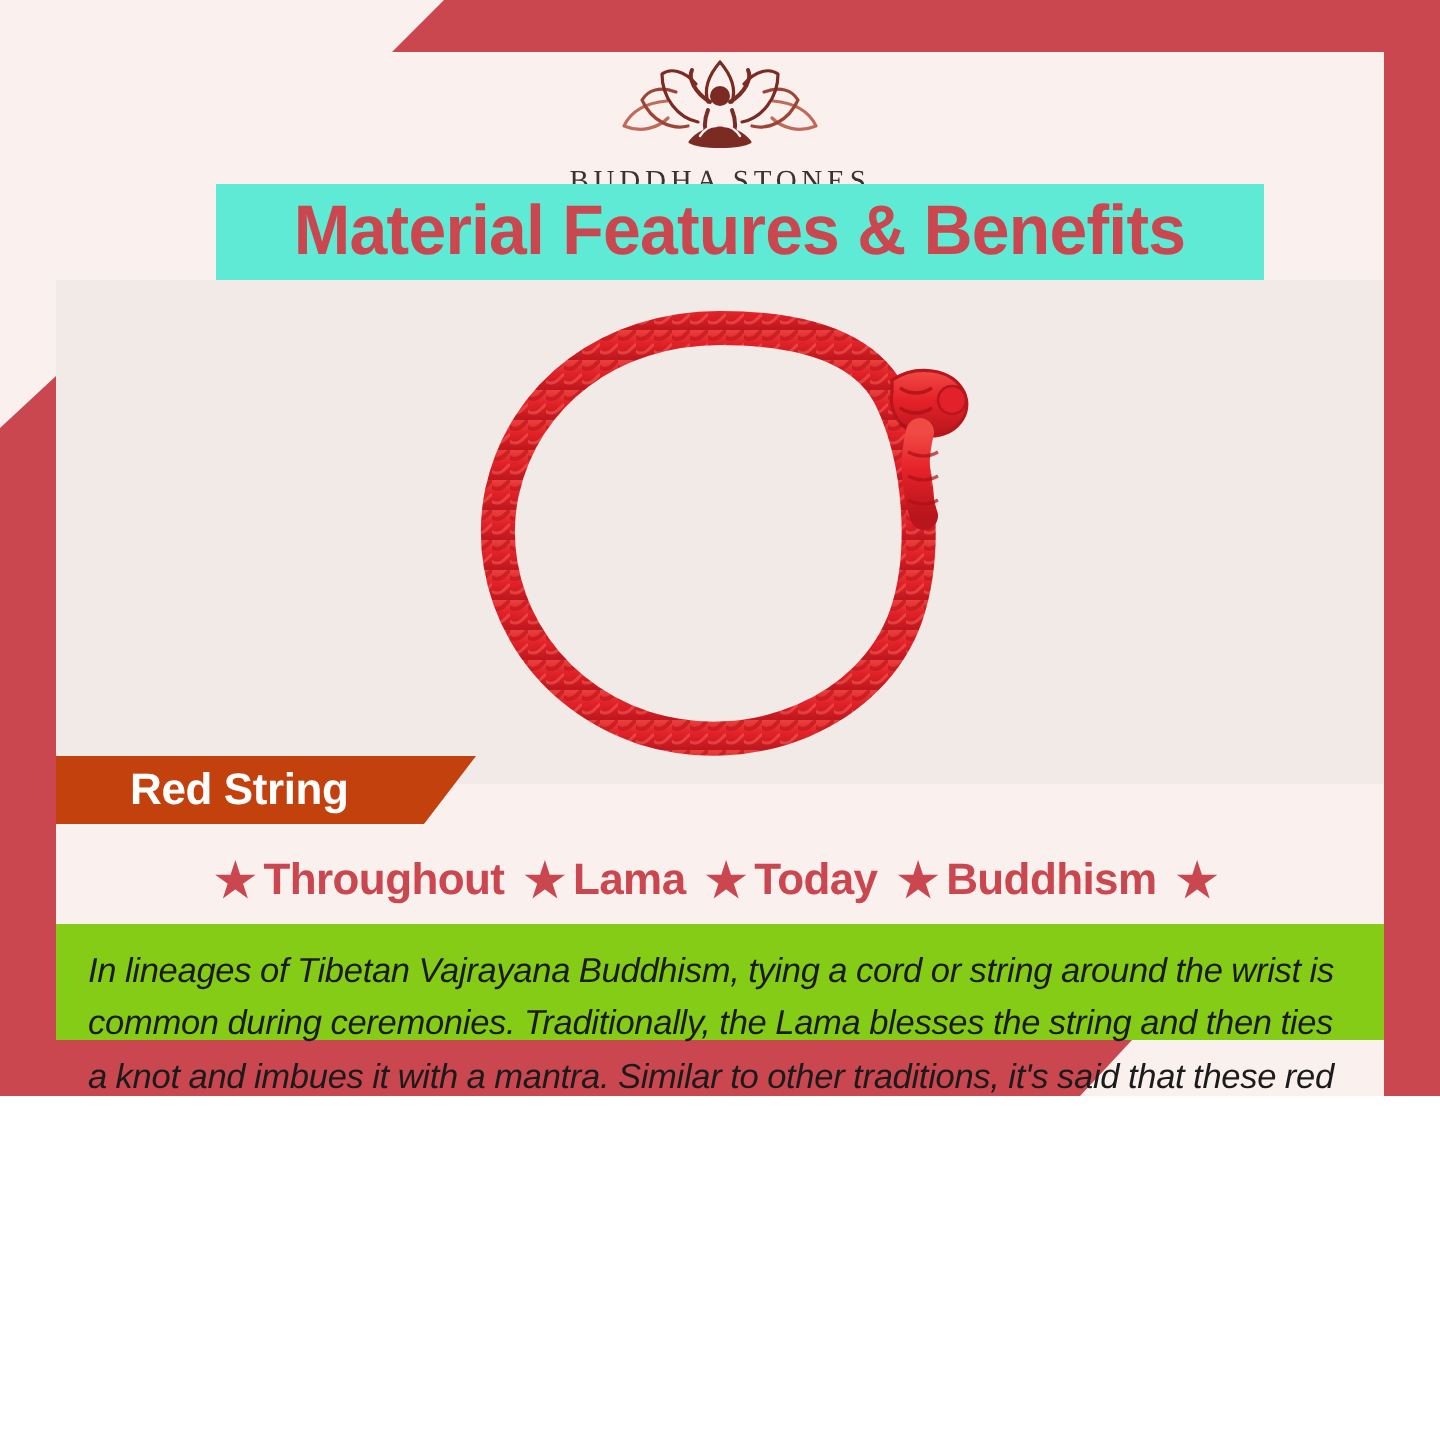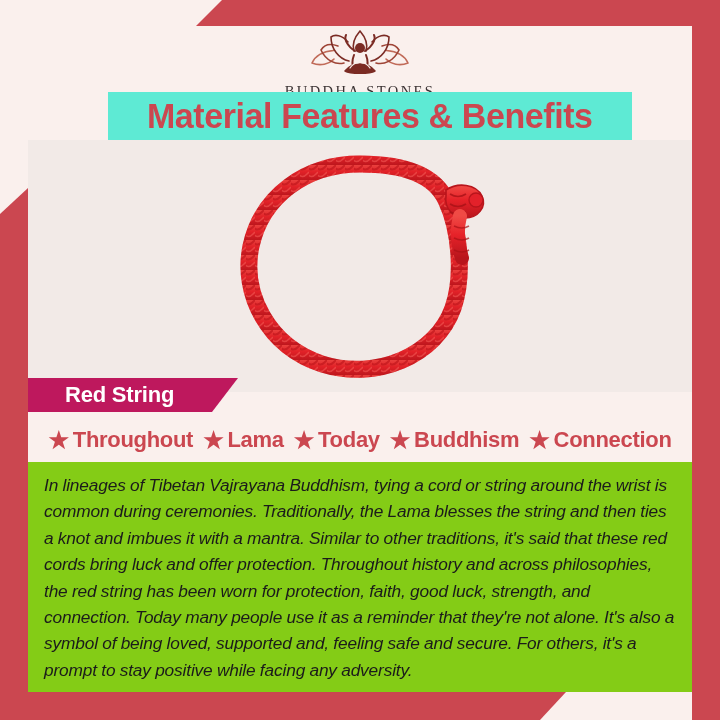--- a/index.html
+++ b/index.html
@@ -5,21 +5,21 @@
   * { margin:0; padding:0; box-sizing:border-box; }
 
   html, body {
     width:720px; height:720px;
     overflow:hidden;
     font-family:"Liberation Sans", sans-serif;
   }
 
   #page {
     position:relative;
-    width:720px; height:720px;
+    width:720px; height:548px;
     background:#FAF0ED;
     overflow:hidden;
   }
 
   
   .band { position:absolute; background:#CB4750; }
 
   
   #band-top {
     top:0; left:196px; width:524px; height:26px;
@@ -83,21 +83,21 @@
     position:absolute; left:0; right:0; top:114px; height:252px;
     background:#F2EAE7;
     overflow:hidden;
   }
   #bracelet-svg { position:absolute; left:50%; top:50%; transform:translate(-50%,-50%); }
 
   
   #name-banner {
     position:absolute; left:0; top:352px;
     width:210px; height:34px;
-    background:#be185d;
+    background:#c2410c;
     clip-path: polygon(0 0, 100% 0, calc(100% - 26px) 100%, 0 100%);
     display:flex; align-items:center;
   }
   #name-text {
     color:#FFFFFF;
     font-size:22px;
     font-weight:bold;
     padding-left:37px;
     letter-spacing:-0.2px;
     white-space:nowrap;
@@ -240,21 +240,20 @@
       <span class="feature">
         <span class="star">★</span>
         <span>Today</span>
       </span>
       <span class="feature">
         <span class="star">★</span>
         <span>Buddhism</span>
       </span>
       <span class="feature">
         <span class="star">★</span>
-        <span>Connection</span>
       </span>
     </div>
 
     <div id="description">
       <p>In lineages of Tibetan Vajrayana Buddhism, tying a cord or string around the wrist is common during ceremonies. Traditionally, the Lama blesses the string and then ties a knot and imbues it with a mantra. Similar to other traditions, it's said that these red cords bring luck and offer protection. Throughout history and across philosophies, the red string has been worn for protection, faith, good luck, strength, and connection. Today many people use it as a reminder that they're not alone. It's also a symbol of being loved, supported and, feeling safe and secure. For others, it's a prompt to stay positive while facing any adversity.</p>
     </div>
 
   </div>
 </div>
 

